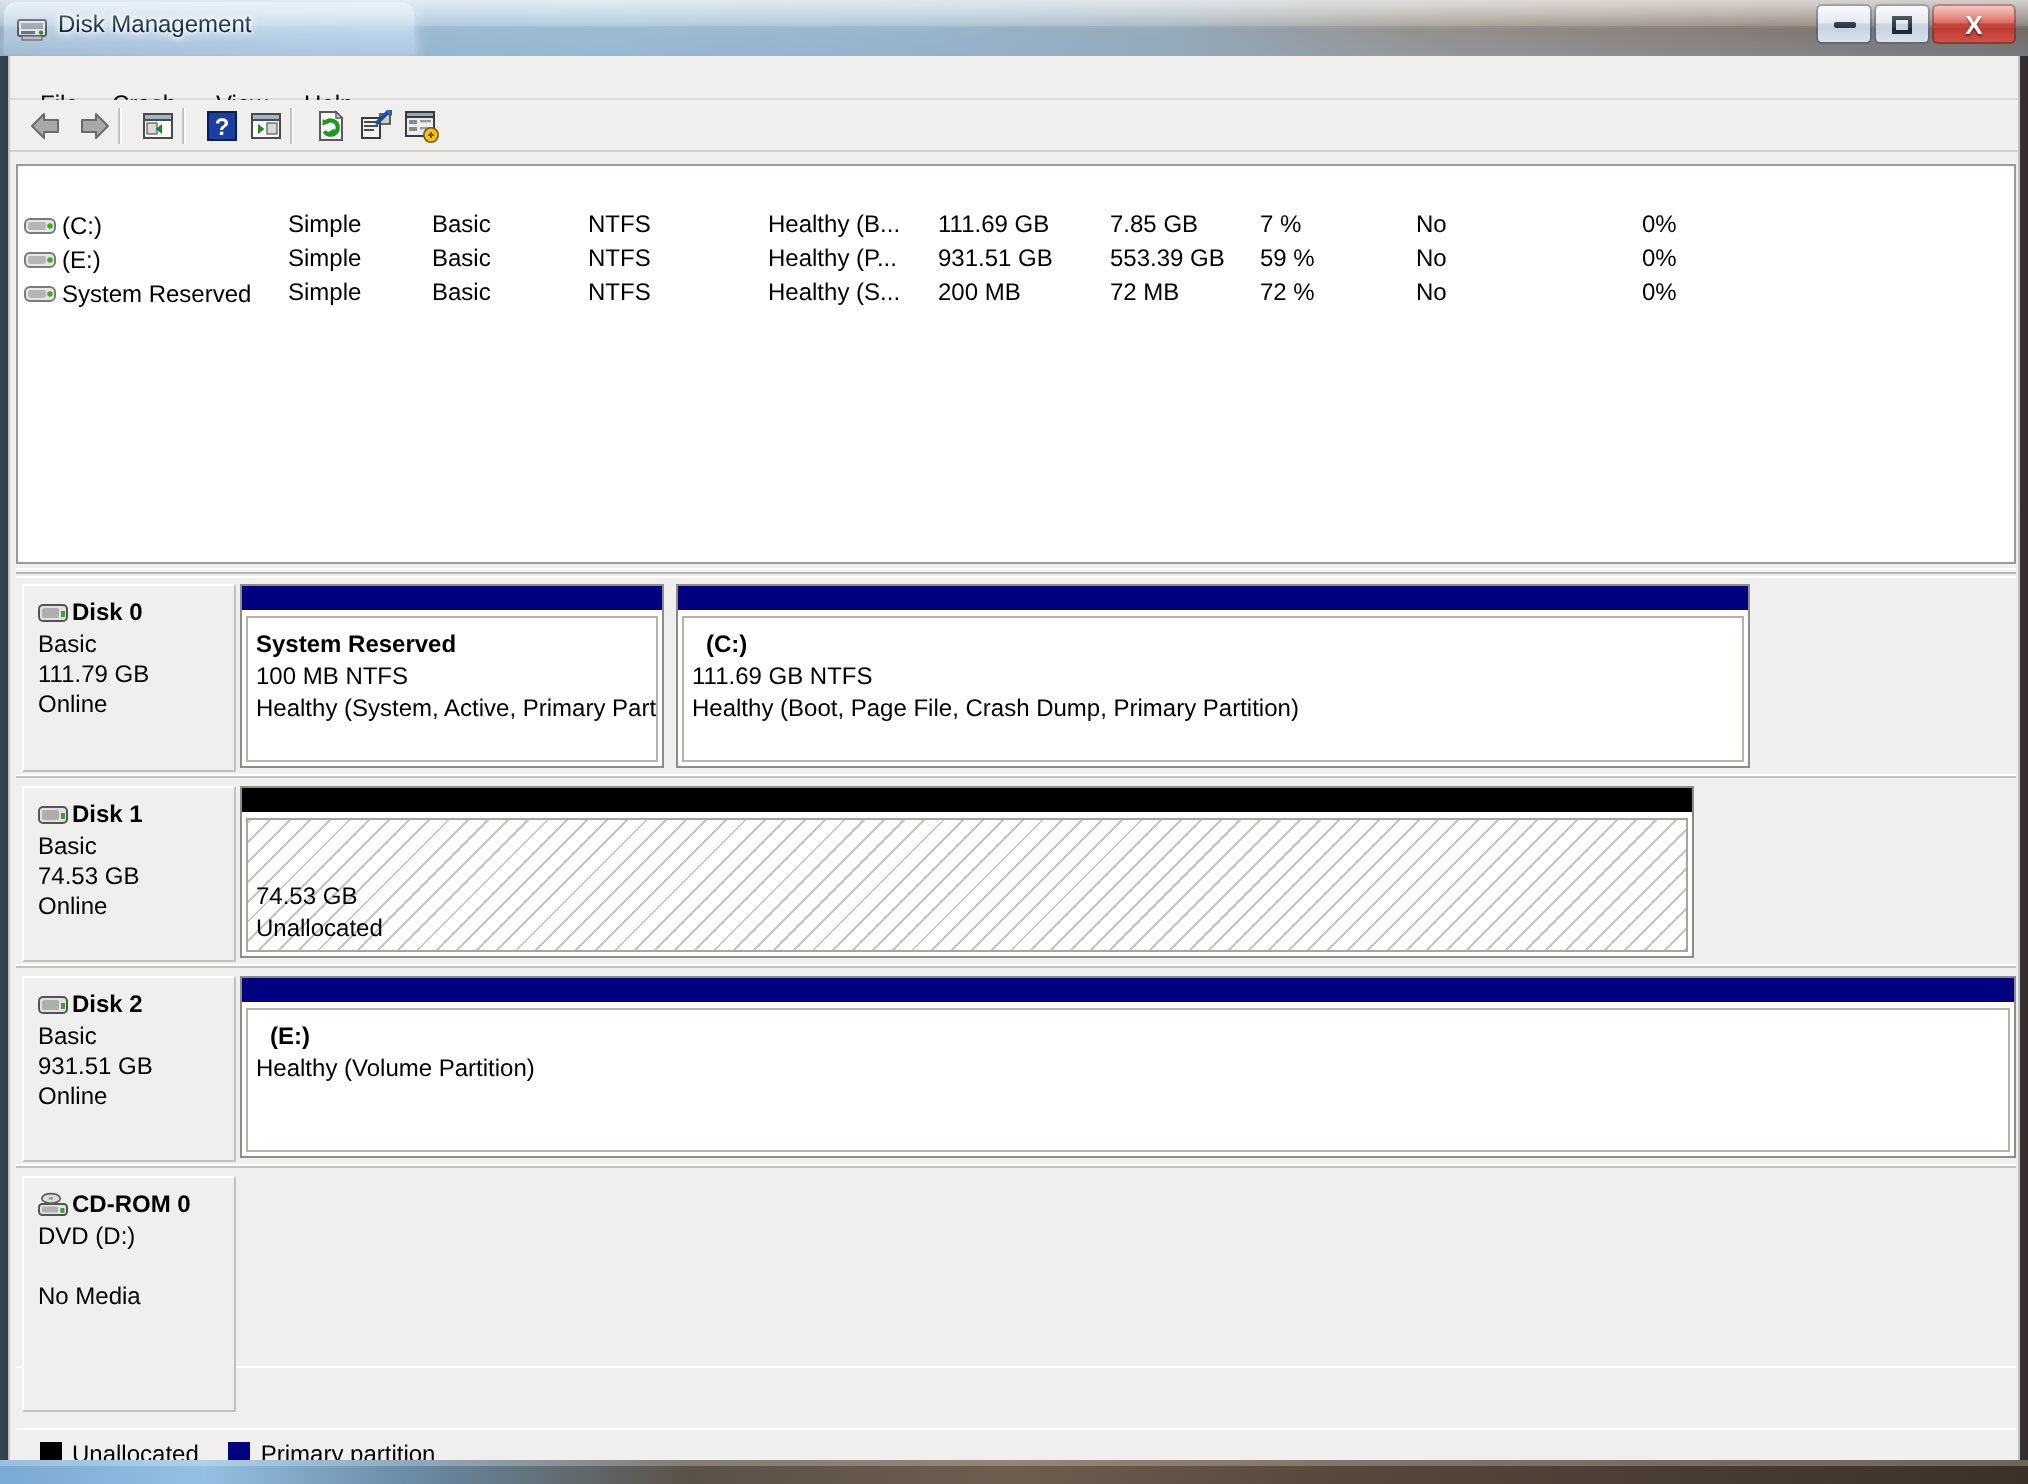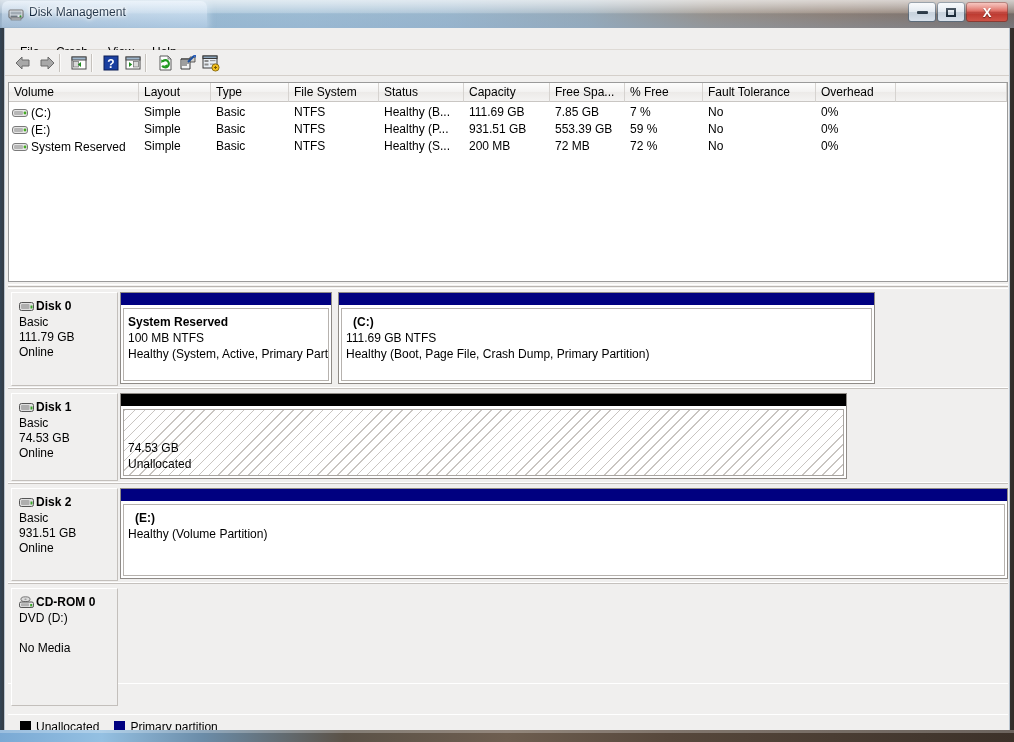--- a/index.html
+++ b/index.html
@@ -444,33 +444,20 @@
           <rect x="3.5" y="10.5" width="4" height="2" fill="#8a8a8a"></rect>
           <rect x="9" y="7" width="5.5" height="1.2" fill="#9a9a9a"></rect>
           <rect x="9" y="10.5" width="5.5" height="1.2" fill="#9a9a9a"></rect>
           <circle cx="14.5" cy="14.5" r="3.6" fill="#f2c020" stroke="#7a5a00" stroke-width="0.8"></circle>
           <path d="M13 14.5 L16 14.5 M14.5 13 L14.5 16" stroke="#7a5a00" stroke-width="1"></path>
         </svg>
       </div>
     </div>
 
     <div id="listpane">
-      <div id="hdrrow">
-        <div class="hdr-cell" style="width:130px">Volume</div>
-        <div class="hdr-cell" style="width:72px">Layout</div>
-        <div class="hdr-cell" style="width:78px">Type</div>
-        <div class="hdr-cell" style="width:90px">File System</div>
-        <div class="hdr-cell" style="width:85px">Status</div>
-        <div class="hdr-cell" style="width:86px">Capacity</div>
-        <div class="hdr-cell" style="width:75px">Free Spa...</div>
-        <div class="hdr-cell" style="width:78px">% Free</div>
-        <div class="hdr-cell" style="width:113px">Fault Tolerance</div>
-        <div class="hdr-cell" style="width:80px">Overhead</div>
-        <div class="hdr-cell" style="width:111px"></div>
-      </div>
 
       <div class="vrow" style="top:21px">
         <div class="vcell first" style="width:130px">
           <svg width="16" height="12" viewBox="0 0 16 12">
             <rect x="0.5" y="2.5" width="15" height="7" rx="2.5" fill="#e6e6e6" stroke="#7a7a7a"></rect>
             <rect x="2" y="4" width="9" height="4" rx="1.2" fill="#b6b6b6"></rect>
             <circle cx="13" cy="6" r="1.4" fill="#44aa22"></circle>
           </svg>
           <span>(C:)</span>
         </div>

